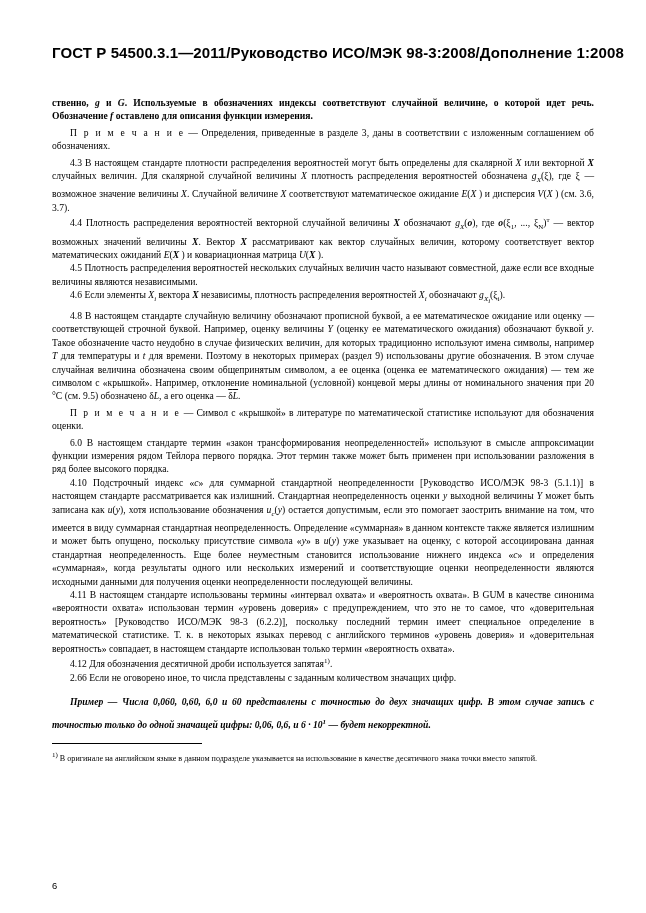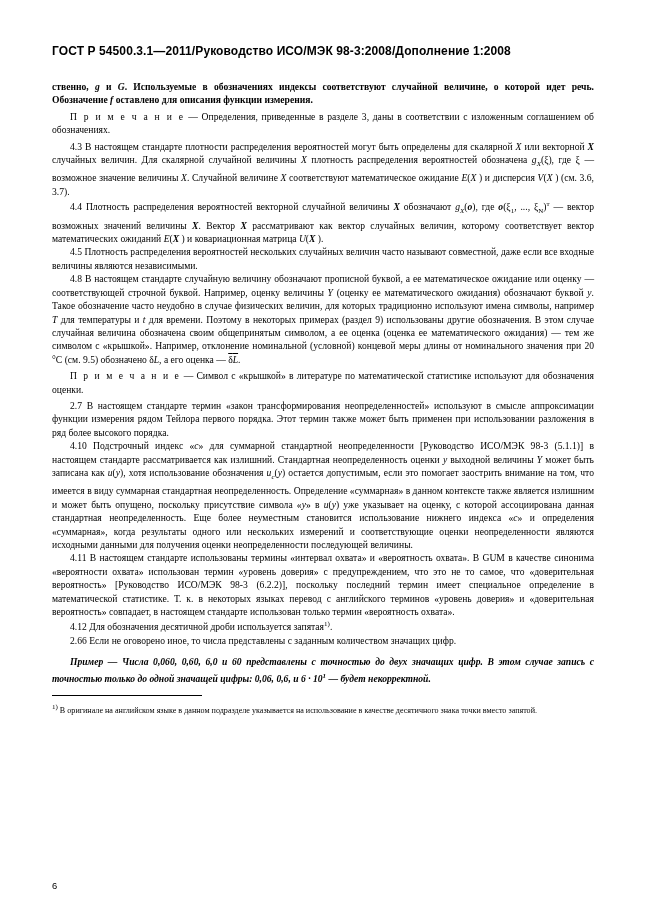--- a/index.html
+++ b/index.html
@@ -17,25 +17,25 @@
   }
   .page {
     position: relative;
     width: 646px;
     height: 913px;
     box-sizing: border-box;
     padding: 44px 52px 0 52px;
   }
   .header {
     font-family: "Liberation Sans", sans-serif;
-    font-size: 12px;
+    font-size: 15px;
     font-weight: bold;
     letter-spacing: 0.1px;
     color: #000;
-    margin-bottom: 22px;
+    margin-bottom: 35px;
     white-space: nowrap;
   }
   .body-text {
     font-size: 9.6px;
     line-height: 13.4px;
     text-align: justify;
     text-justify: inter-word;
   }
   .body-text p {
     margin: 0 0 0 0;
@@ -66,21 +66,21 @@
     font-size: 7px;
     vertical-align: super;
   }
   .overline {
     text-decoration: overline;
   }
   .example {
     font-style: italic;
     font-weight: bold;
     font-size: 9.6px;
-    line-height: 15px;
+    line-height: 21px;
     text-align: justify;
   }
   .example .lead {
     font-style: italic;
     font-weight: bold;
   }
   .footnote-rule {
     border: none;
     border-top: 1px solid #000;
     width: 150px;
@@ -117,31 +117,32 @@
     <p class="note"><span class="sp">П р и м е ч а н и е</span> — Определения, приведенные в разделе 3, даны в соответствии с изложенным соглашением об обозначениях.</p>
 
     <div class="gap-sm"></div>
 
     <p>4.3 В настоящем стандарте плотности распределения вероятностей могут быть определены для скалярной <span class="it">X</span> или векторной <span class="bi">X</span> случайных величин. Для скалярной случайной величины <span class="it">X</span> плотность распределения вероятностей обозначена <span class="it">g<span class="sub">X</span></span>(ξ), где ξ — возможное значение величины <span class="it">X</span>. Случайной величине <span class="it">X</span> соответствуют математическое ожидание <span class="it">E</span>(<span class="it">X</span> ) и дисперсия <span class="it">V</span>(<span class="it">X</span> ) (см. 3.6, 3.7).</p>
 
     <p>4.4 Плотность распределения вероятностей векторной случайной величины <span class="bi">X</span> обозначают <span class="it">g<span class="sub">X</span></span>(<span class="bi">о</span>), где <span class="bi">о</span>(ξ<span class="sub">1</span>, ..., ξ<span class="sub">N</span>)<span class="sup">т</span> — вектор возможных значений величины <span class="bi">X</span>. Вектор <span class="bi">X</span> рассматривают как вектор случайных величин, которому соответствует вектор математических ожиданий <span class="it">E</span>(<span class="bi">X</span> ) и ковариационная матрица <span class="it">U</span>(<span class="bi">X</span> ).</p>
 
     <p>4.5 Плотность распределения вероятностей нескольких случайных величин часто называют совместной, даже если все входные величины являются независимыми.</p>
 
+    <p>4.6 Если элементы <span class="it">X<span class="sub">i</span></span> вектора <span class="bi">X</span> независимы, плотность распределения вероятностей <span class="it">X<span class="sub">i</span></span> обозначают <span class="it">g<span class="sub">X<span class="sub">i</span></span></span>(ξ<span class="sub">i</span>).</p>
 
 
     <p>4.8 В настоящем стандарте случайную величину обозначают прописной буквой, а ее математическое ожидание или оценку — соответствующей строчной буквой. Например, оценку величины <span class="it">Y</span> (оценку ее математического ожидания) обозначают буквой <span class="it">y</span>. Такое обозначение часто неудобно в случае физических величин, для которых традиционно используют имена символы, например <span class="it">T</span> для температуры и <span class="it">t</span> для времени. Поэтому в некоторых примерах (раздел 9) использованы другие обозначения. В этом случае случайная величина обозначена своим общепринятым символом, а ее оценка (оценка ее математического ожидания) — тем же символом с «крышкой». Например, отклонение номинальной (условной) концевой меры длины от номинального значения при 20 °C (см. 9.5) обозначено δ<span class="it">L</span>, а его оценка — <span class="overline">δ<span class="it">L</span></span>.</p>
 
     <div class="gap-sm"></div>
 
     <p class="note"><span class="sp">П р и м е ч а н и е</span> — Символ с «крышкой» в литературе по математической статистике используют для обозначения оценки.</p>
 
     <div class="gap-sm"></div>
 
-    <p>2.7 В настоящем стандарте термин «закон трансформирования неопределенностей» используют в смысле аппроксимации функции измерения рядом Тейлора первого порядка. Этот термин также может быть применен при использовании разложения в ряд более высокого порядка.</p>
+    <p>6.0 В настоящем стандарте термин «закон трансформирования неопределенностей» используют в смысле аппроксимации функции измерения рядом Тейлора первого порядка. Этот термин также может быть применен при использовании разложения в ряд более высокого порядка.</p>
 
     <p>4.10 Подстрочный индекс «<span class="it">с</span>» для суммарной стандартной неопределенности [Руководство ИСО/МЭК 98-3 (5.1.1)] в настоящем стандарте рассматривается как излишний. Стандартная неопределенность оценки <span class="it">y</span> выходной величины <span class="it">Y</span> может быть записана как <span class="it">u</span>(<span class="it">y</span>), хотя использование обозначения <span class="it">u<span class="sub">c</span></span>(<span class="it">y</span>) остается допустимым, если это помогает заострить внимание на том, что имеется в виду суммарная стандартная неопределенность. Определение «суммарная» в данном контексте также является излишним и может быть опущено, поскольку присутствие символа «<span class="it">y</span>» в <span class="it">u</span>(<span class="it">y</span>) уже указывает на оценку, с которой ассоциирована данная стандартная неопределенность. Еще более неуместным становится использование нижнего индекса «<span class="it">с</span>» и определения «суммарная», когда результаты одного или нескольких измерений и соответствующие оценки неопределенности являются исходными данными для получения оценки неопределенности последующей величины.</p>
 
     <p>4.11 В настоящем стандарте использованы термины «интервал охвата» и «вероятность охвата». В GUM в качестве синонима «вероятности охвата» использован термин «уровень доверия» с предупреждением, что это не то самое, что «доверительная вероятность» [Руководство ИСО/МЭК 98-3 (6.2.2)], поскольку последний термин имеет специальное определение в математической статистике. Т. к. в некоторых языках перевод с английского терминов «уровень доверия» и «доверительная вероятность» совпадает, в настоящем стандарте использован только термин «вероятность охвата».</p>
 
     <p>4.12 Для обозначения десятичной дроби используется запятая<span class="sup">1)</span>.</p>
 
     <p>2.66 Если не оговорено иное, то числа представлены с заданным количеством значащих цифр.</p>
 
     <div class="gap-md"></div>

